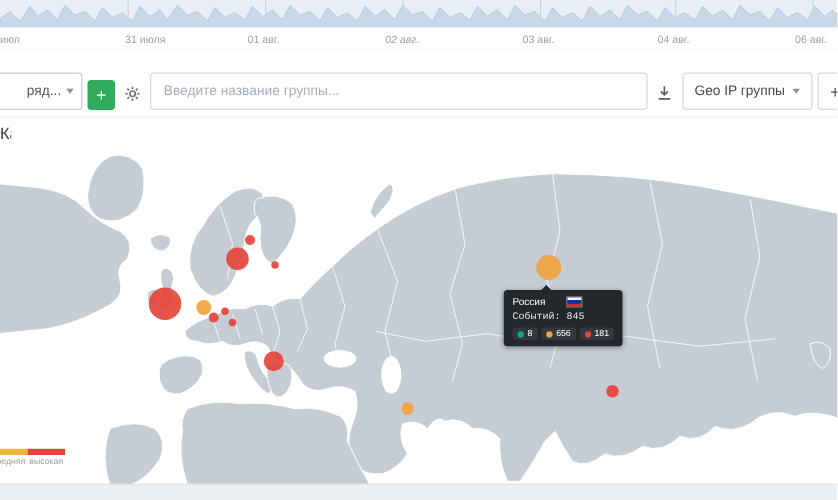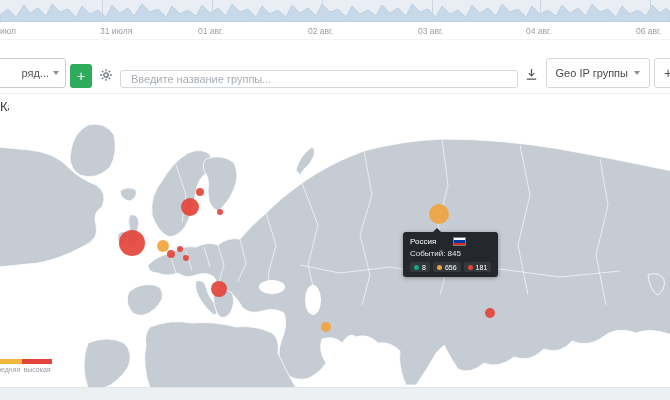--- a/index.html
+++ b/index.html
@@ -19,21 +19,21 @@
            align-items:flex-end;gap:4px;padding:0 8px;box-sizing:border-box;margin-left:20px;}
   .mini-select{height:28px;width:60px;margin-left:-36px;flex:none;border:1px solid #c9ced3;
            border-radius:3px;background:#fff;display:flex;align-items:center;justify-content:flex-end;
            gap:4px;padding:0 6px;font-size:11px;color:#555;cursor:pointer;}
   .caret{width:0;height:0;border-left:3.5px solid transparent;border-right:3.5px solid transparent;
            border-top:4px solid #8a9096;flex:none;}
   .btn-green{width:22px;height:24px;flex:none;border:none;border-radius:3px;background:#2eac5b;
            color:#fff;font-size:14px;line-height:1;display:flex;align-items:center;justify-content:center;cursor:pointer;}
   .btn-icon{width:20px;height:24px;flex:none;border:none;background:none;display:flex;
            align-items:center;justify-content:center;cursor:pointer;padding:0;}
-  .search{flex:1;height:18px;border:1px solid #d3d8dd;border-radius:3px;font-size:11px;
+  .search{flex:1;height:30px;border:1px solid #d3d8dd;border-radius:3px;font-size:11px;
            padding:0 10px;color:#555;outline:none;box-sizing:border-box;}
   .search::placeholder{color:#a8aeb4;}
   .map-type{height:30px;flex:none;border:1px solid #d3d8dd;border-radius:3px;background:#fff;
            display:flex;align-items:center;gap:6px;padding:0 9px;font-size:11px;color:#454a4f;cursor:pointer;box-sizing:border-box;}
   .btn-plus{width:28px;height:30px;flex:none;border:1px solid #d3d8dd;border-radius:3px;background:#fff;
            color:#555;font-size:14px;line-height:1;display:flex;align-items:center;justify-content:center;cursor:pointer;box-sizing:border-box;}
   .divider{position:absolute;top:93px;left:0;width:670px;height:1px;background:#eef0f2;}
 
   
   .heading{position:absolute;top:99px;left:0;width:9px;overflow:hidden;white-space:nowrap;
@@ -44,21 +44,21 @@
   .mk{position:absolute;border-radius:50%;opacity:.92;box-sizing:border-box;cursor:pointer;z-index:3;}
 
   
   .tooltip{position:absolute;left:403px;top:232px;z-index:6;background:#24282c;border-radius:3px;
            padding:5px 7px;color:#fff;box-shadow:0 1px 4px rgba(0,0,0,.35);}
   .tooltip:before{content:"";position:absolute;top:-4px;left:30px;width:0;height:0;
            border-left:4px solid transparent;border-right:4px solid transparent;border-bottom:4px solid #24282c;}
   .tt-row1{display:flex;align-items:flex-end;gap:17px;font-size:8px;}
   .flag{width:11px;height:7px;display:inline-block;flex:none;border:0.5px solid rgba(255,255,255,.4);}
   .flag i{display:block;height:33.3%;}
-  .tt-row2{font-size:8px;color:#e3e6e8;margin-top:3px;}
+  .tt-row2{font-size:8px;color:#e3e6e8;margin-top:3px;font-family:Liberation Mono, monospace;}
   .tt-chips{display:flex;gap:3px;margin-top:4px;}
   .chip{background:#33383d;border-radius:2px;padding:1.5px 4px;display:flex;align-items:center;gap:3px;
         font-size:7px;color:#fff;}
   .chip .dot{width:5px;height:5px;border-radius:50%;flex:none;}
 
   
   .legend{position:absolute;left:-8px;top:359px;z-index:4;}
   .lbar{font-size:0;white-space:nowrap;}
   .lseg{display:inline-block;width:30px;height:5px;}
   .llabels{white-space:nowrap;margin-top:2px;font-size:0;}
@@ -79,21 +79,21 @@
       <div class="tickline" style="left: 212px;"></div>
       <div class="tickline" style="left: 322px;"></div>
       <div class="tickline" style="left: 432px;"></div>
       <div class="tickline" style="left: 540px;"></div>
       <div class="tickline" style="left: 650px;"></div>
     </div>
   <div class="axis" id="axis">
     <span class="dt dt-partial">июля</span>
   <span class="dt" style="left: 100px;">31 июля</span>
       <span class="dt" style="left: 198px;">01 авг.</span>
-      <span class="dt" style="left: 308px;">02 авг.</span>
+      <span class="dt" style="left: 308px; font-style: italic;">02 авг.</span>
       <span class="dt" style="left: 418px;">03 авг.</span>
       <span class="dt" style="left: 526px;">04 авг.</span>
       <span class="dt" style="left: 636px;">06 авг.</span>
     </div>
 
   <div class="toolbar">
     <div class="mini-select">
       <span>ряд...</span>
       <span class="caret"></span>
     </div>

